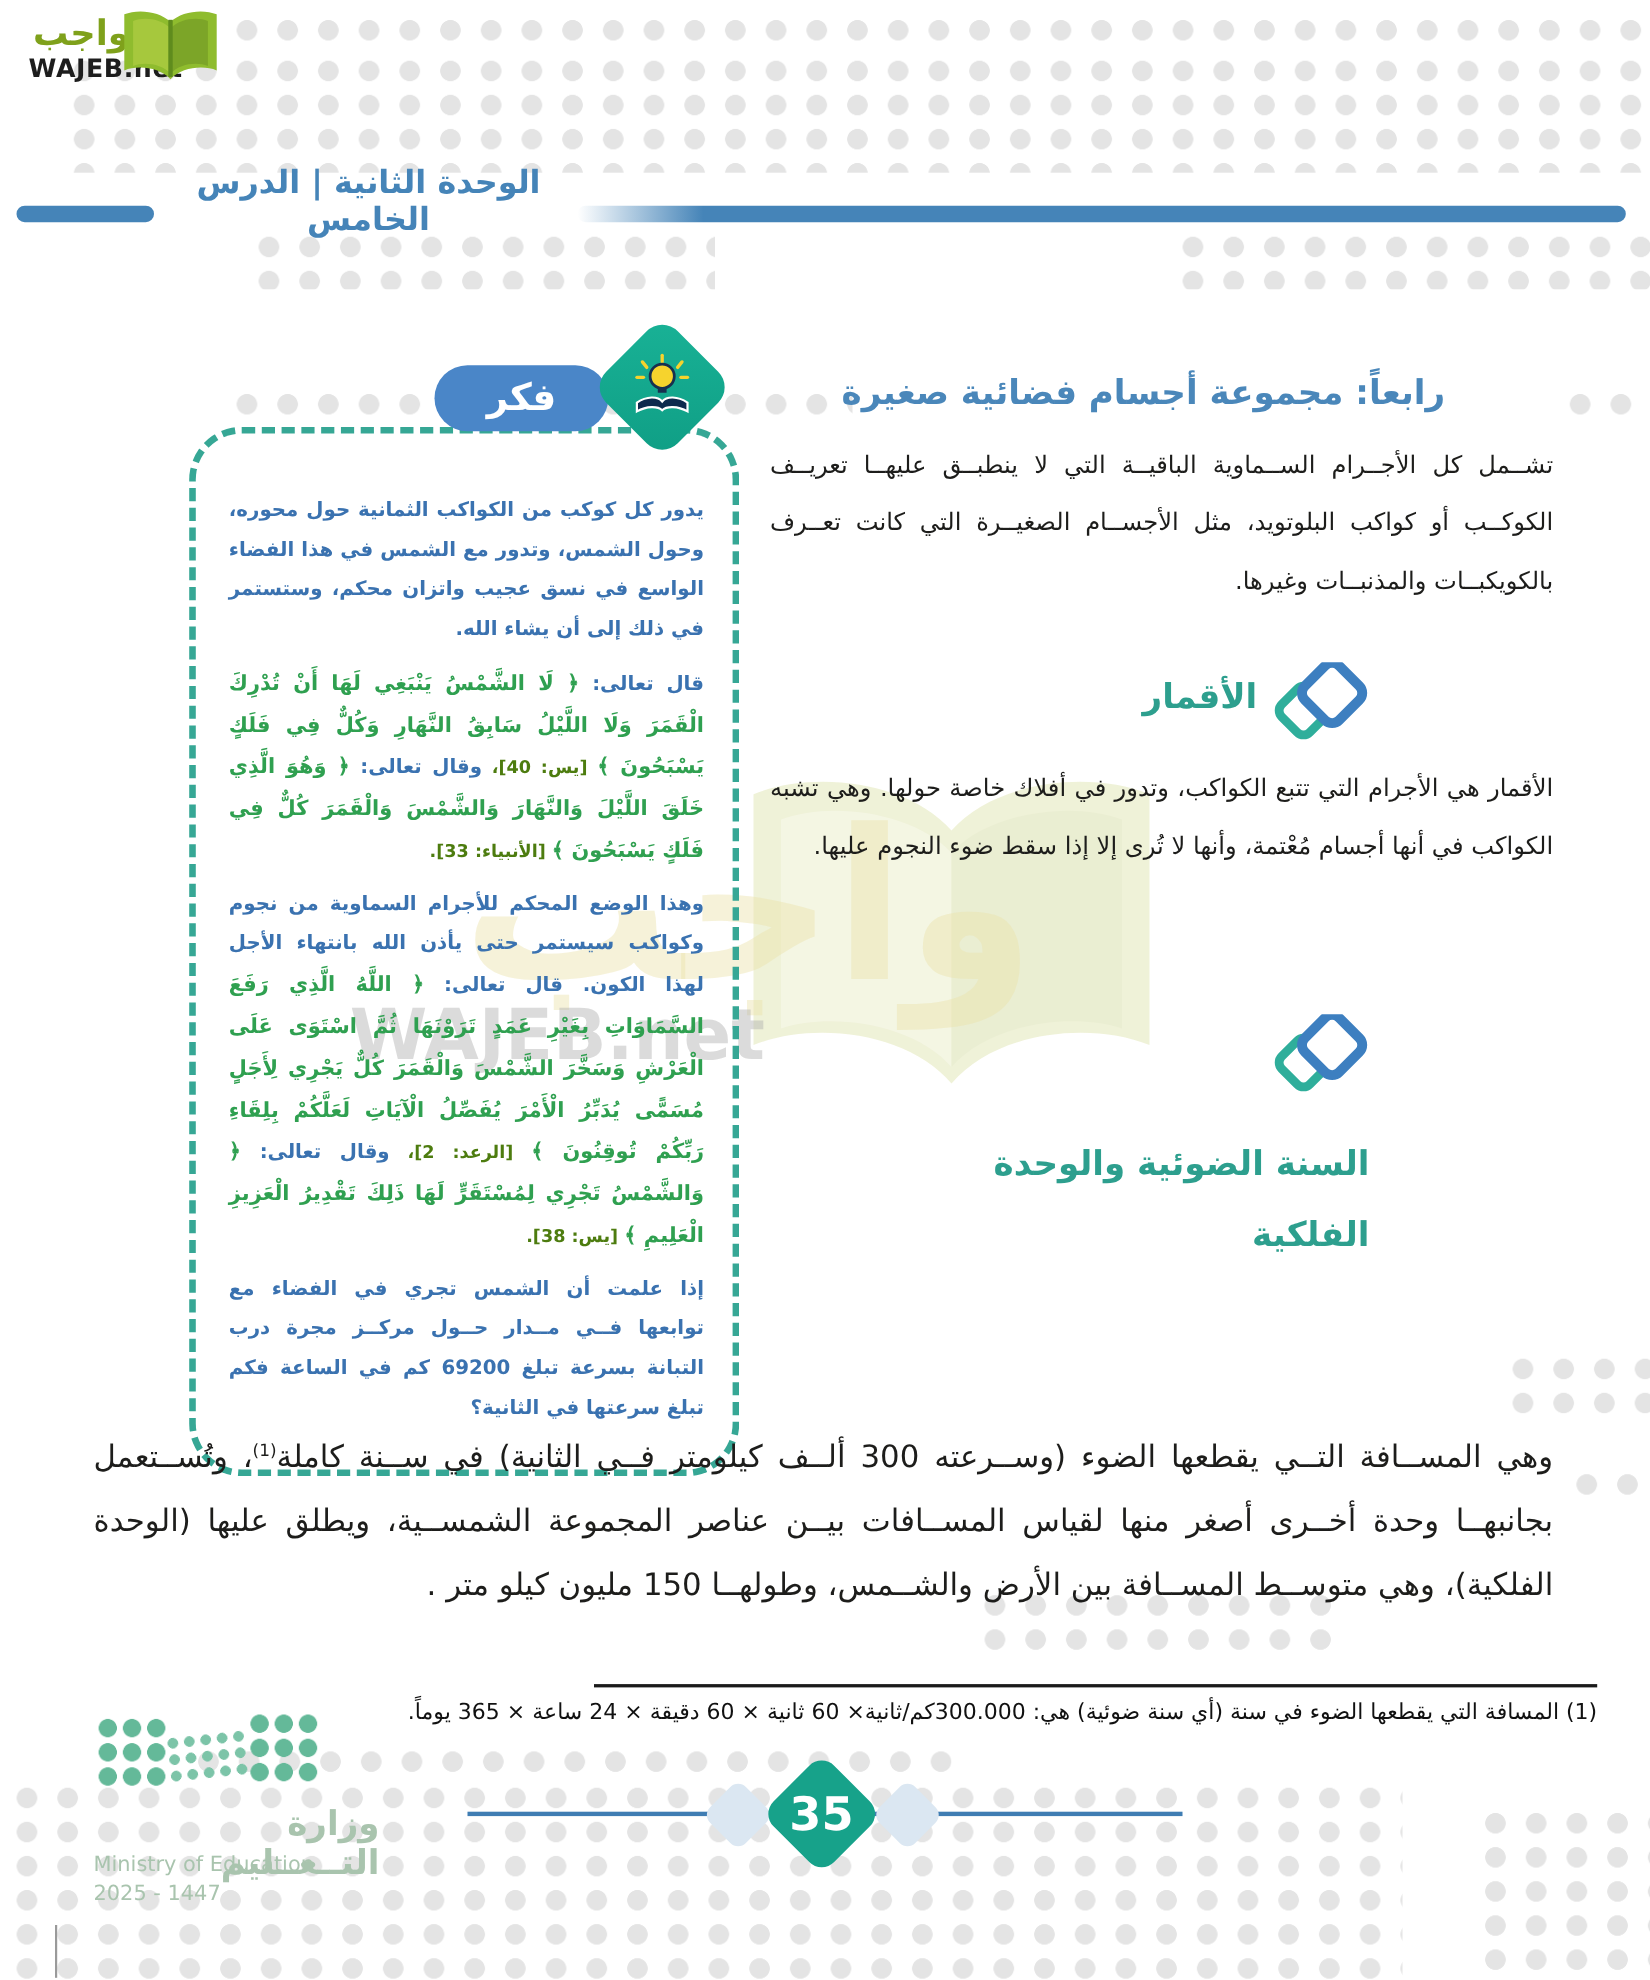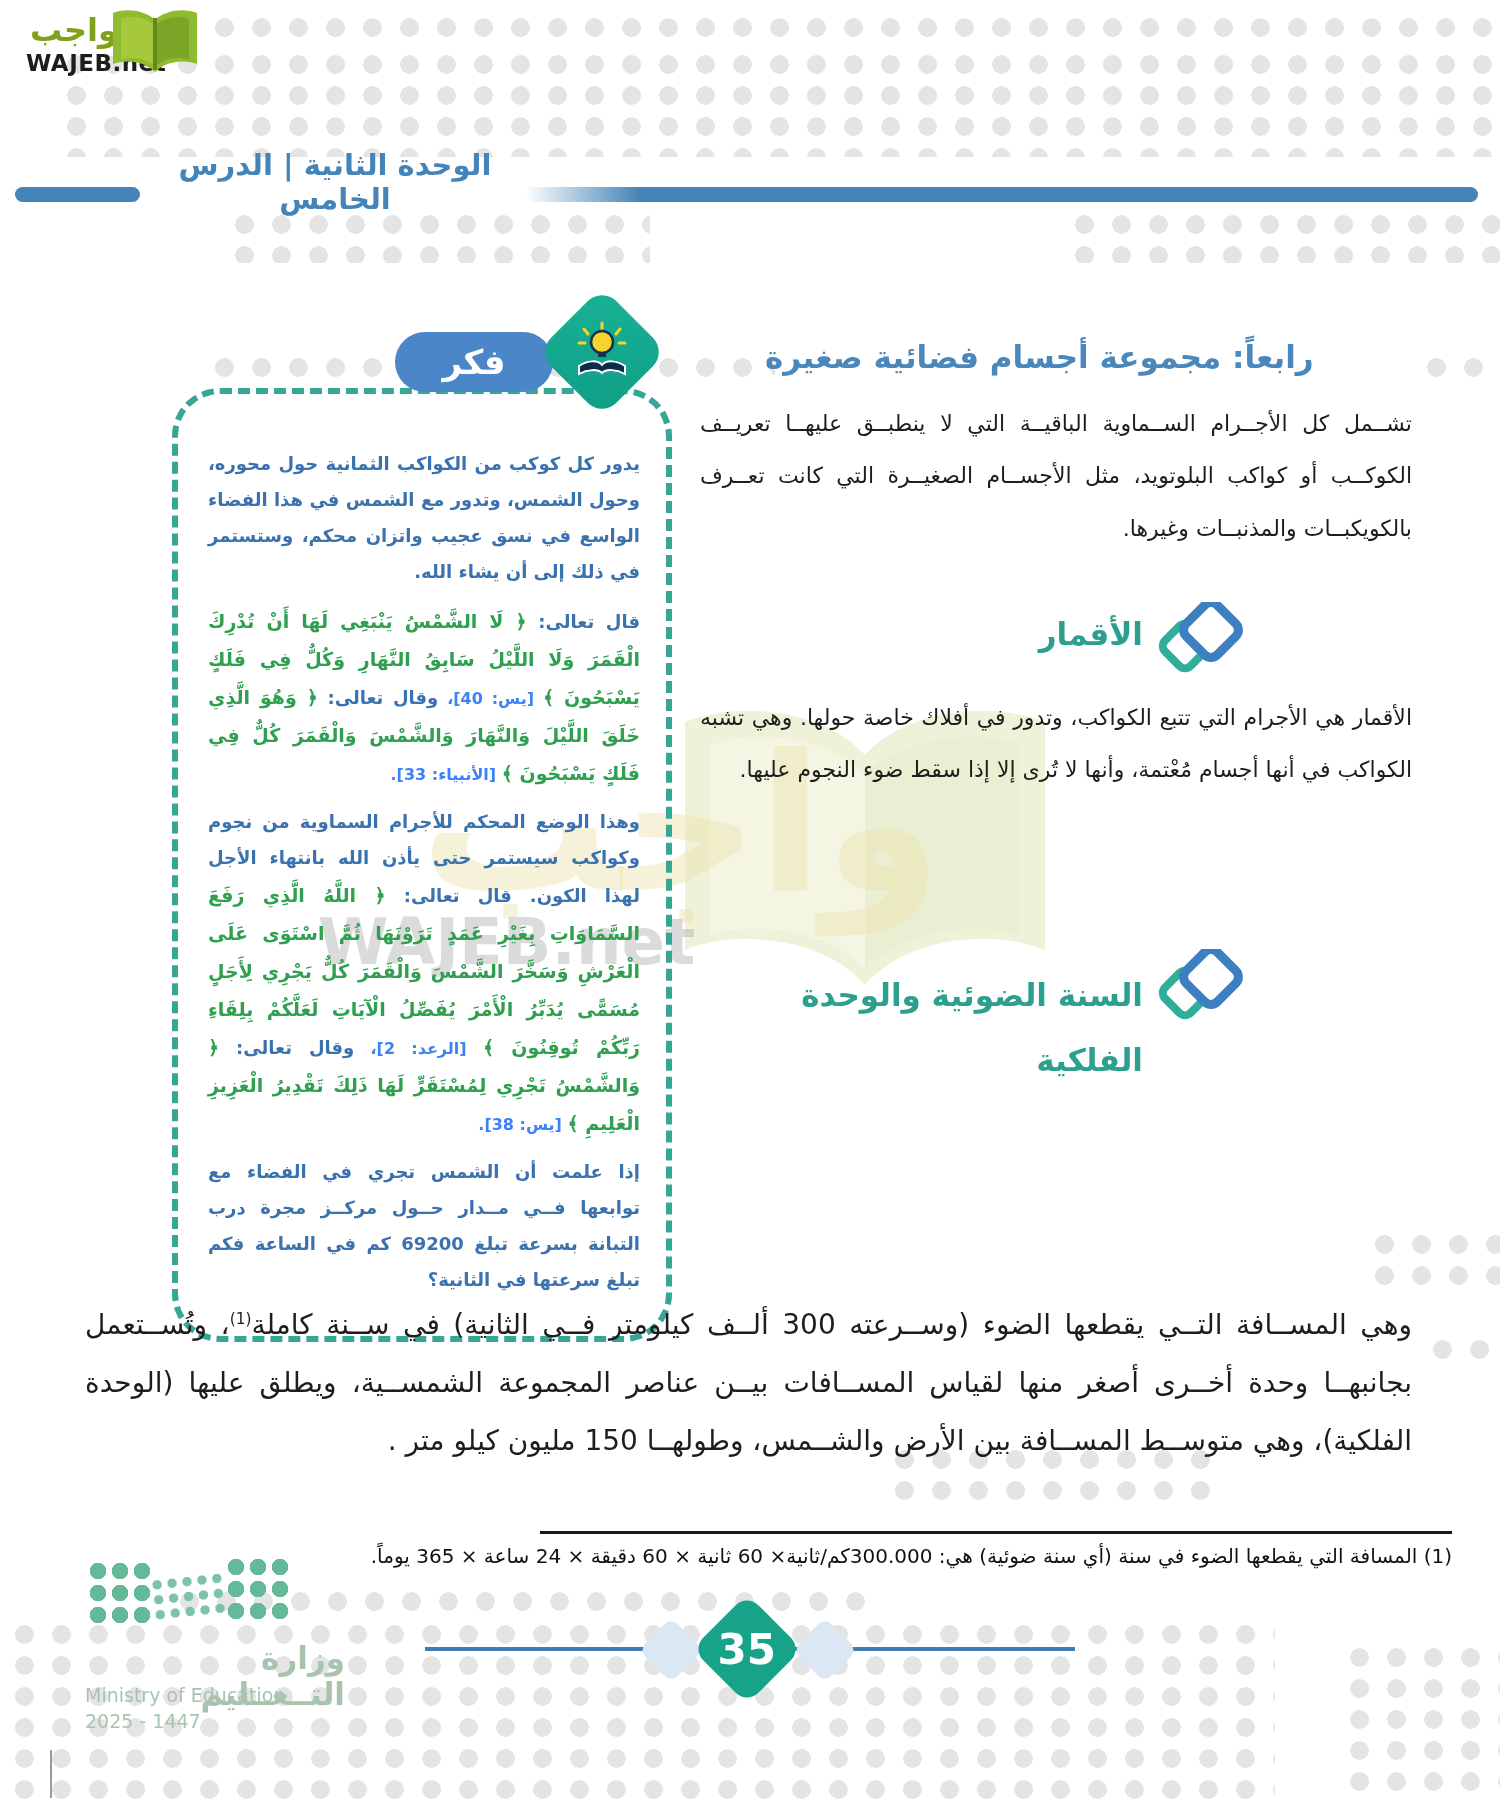--- a/index.html
+++ b/index.html
@@ -36,21 +36,21 @@
     color:#fff; font-weight:bold; font-size:34px; display:flex; align-items:center; justify-content:center; z-index:4; }
   .think-diamond { left:556px; top:306px; width:92px; height:92px; z-index:5;
     background:linear-gradient(135deg,#19b296,#0f9e85); border-radius:20px; transform:rotate(45deg);
     display:flex; align-items:center; justify-content:center; }
   .think-diamond svg { transform:rotate(-45deg); }
 
   .think-content { font-size:18px; line-height:2.0; text-align:justify; }
   .rich-para { margin-bottom:12px; }
   .think-content .seg-text  { color:#3a72b0; font-weight:bold; }
   .think-content .seg-verse { color:#2fa050; font-weight:bold; font-size:19px; }
-  .think-content .seg-ref   { color:#3b82f6; font-weight:bold; font-size:16px; }
+  .think-content .seg-ref   { color:#4d7c0f; font-weight:bold; font-size:16px; }
 
   
   .sec-heading { font-weight:bold; font-size:31px; z-index:2; }
   .h-blue { color:#4a87ba; }
   .h-teal { color:#2d9f8e; }
   .sec-head-row { display:flex; align-items:flex-start; gap:10px; z-index:2;justify-content:center; }
   .sec-body { font-size:22px; color:#1d1d1b; text-align:justify; z-index:2; }
 
   .bottom-para { left:85px; top:1296px; width:1327px; font-size:28px; color:#1d1d1b;
     text-align:justify; line-height:2.07; z-index:2; }
@@ -159,21 +159,21 @@
 
   <div class="abs sec-head-row" style="right:255px; top:602px;">
     <svg width="92" height="80" viewBox="0 0 92 80">
       <rect x="14" y="26" width="36" height="36" rx="8" transform="rotate(45 32 44)" fill="none" stroke="#2fae9b" stroke-width="8"></rect>
       <rect x="36" y="6" width="44" height="44" rx="9" transform="rotate(45 58 28)" fill="#ffffff" stroke="#3d7fc0" stroke-width="9"></rect>
     </svg>
     <div class="sec-heading h-teal" style="padding-top:14px;">الأقمار</div>
   </div>
   <div class="abs sec-body" style="left:700px; top:692px; width:712px; line-height:2.38;">الأقمار هي الأجرام التي تتبع الكواكب، وتدور في أفلاك خاصة حولها. وهي تشبه الكواكب في أنها أجسام مُعْتمة، وأنها لا تُرى إلا إذا سقط ضوء النجوم عليها.</div>
 
-  <div class="abs sec-head-row" style="right:255px; top:949px;">
+  <div class="abs sec-head-row" style="right:255px; top:922px;flex-direction:column;">
     <svg width="92" height="80" viewBox="0 0 92 80">
       <rect x="14" y="26" width="36" height="36" rx="8" transform="rotate(45 32 44)" fill="none" stroke="#2fae9b" stroke-width="8"></rect>
       <rect x="36" y="6" width="44" height="44" rx="9" transform="rotate(45 58 28)" fill="#ffffff" stroke="#3d7fc0" stroke-width="9"></rect>
     </svg>
     <div class="sec-heading h-teal" style="padding-top:14px; width:380px; text-align:right; line-height:2.1;">السنة الضوئية والوحدة الفلكية</div>
   </div>
 
   <div class="abs bottom-para"><span class="seg-body">وهي المســافة التــي يقطعها الضوء (وســرعته 300 ألــف كيلومتر فــي الثانية) في ســنة كاملة</span><span class="seg-sup">(1)</span><span class="seg-body">، وتُســتعمل بجانبهــا وحدة أخــرى أصغر منها لقياس المســافات بيــن عناصر المجموعة الشمســية، ويطلق عليها (الوحدة الفلكية)، وهي متوســط المســافة بين الأرض والشــمس، وطولهــا 150 مليون كيلو متر .</span></div>
 
   <div class="abs foot-rule"></div>

